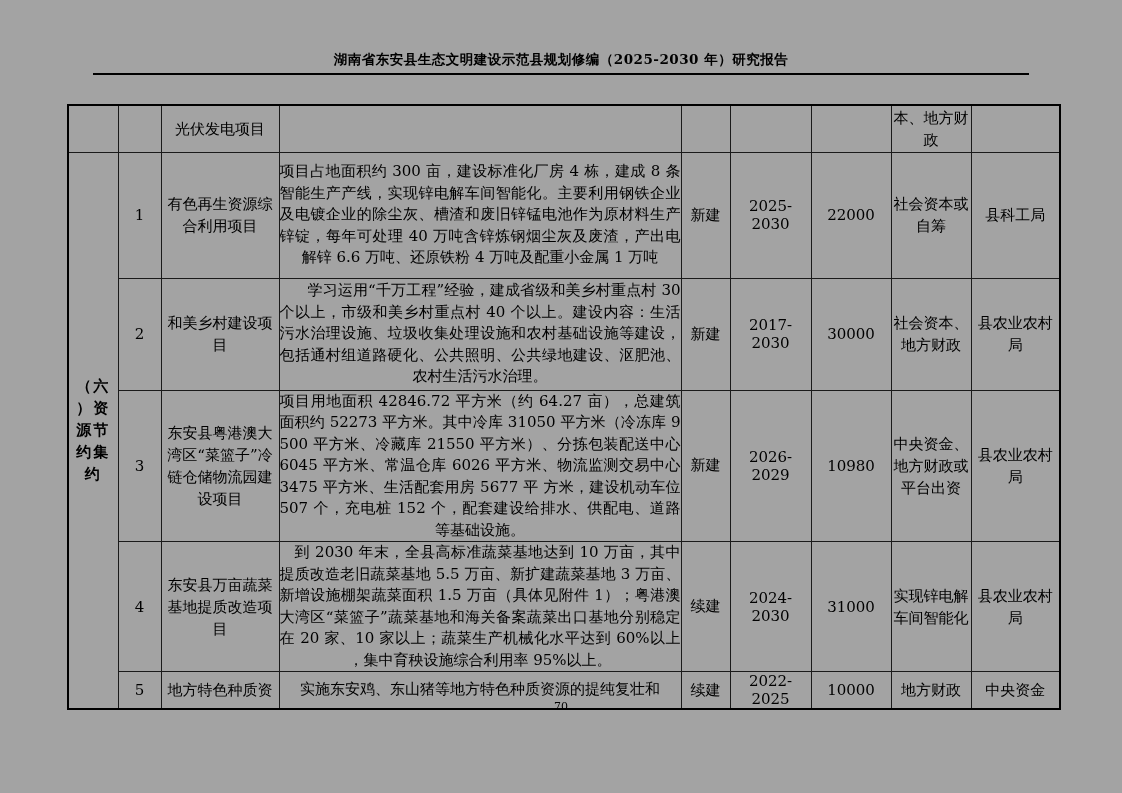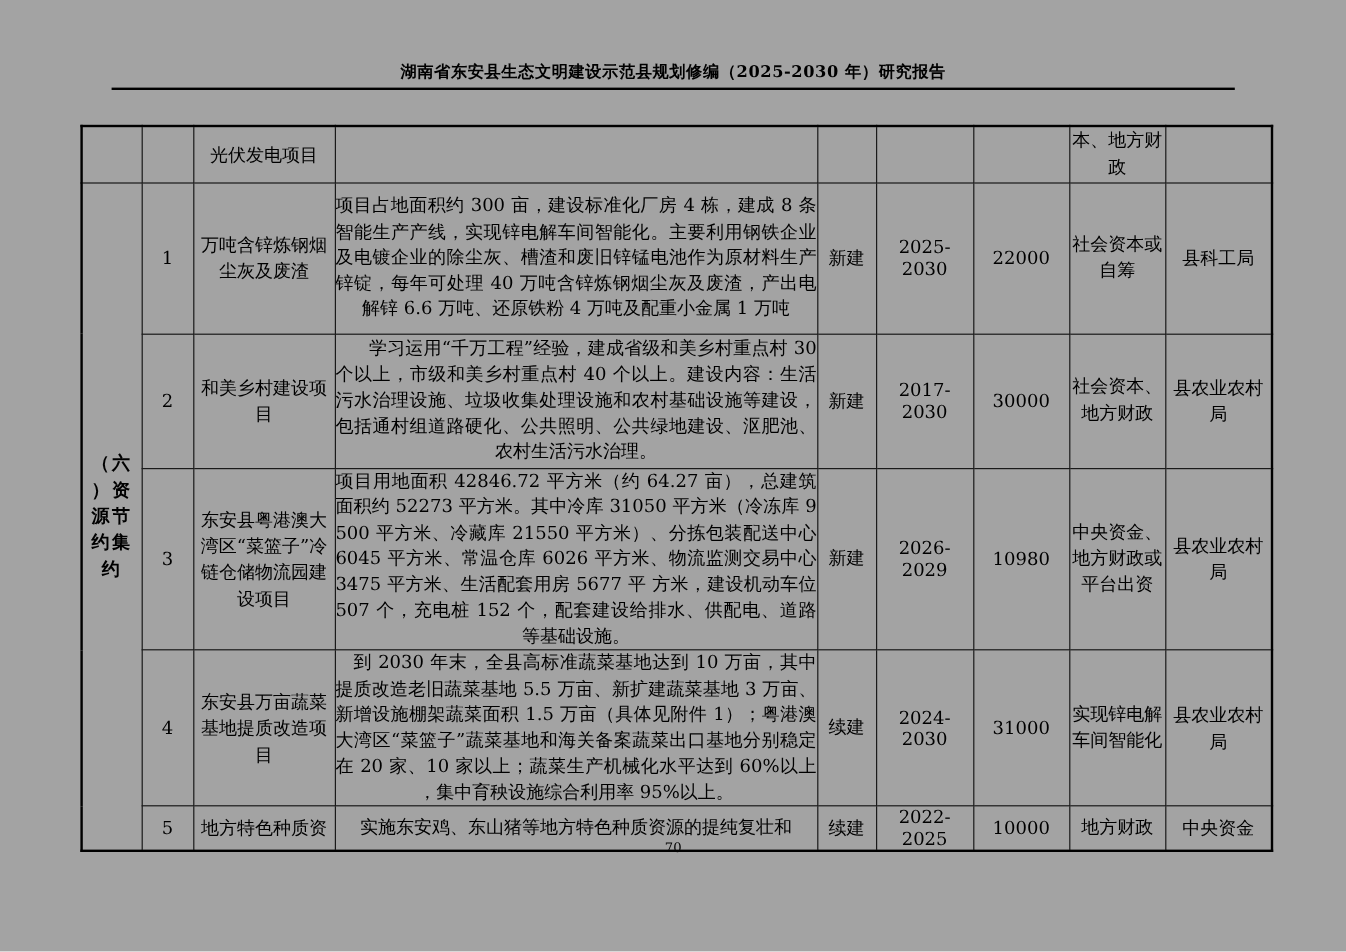--- a/index.html
+++ b/index.html
@@ -85,21 +85,21 @@
         <td class="desc-cell"></td>
         <td class="plain-cell"></td>
         <td class="plain-cell"></td>
         <td class="plain-cell"></td>
         <td class="fund-cell">本、地方财政</td>
         <td class="dept-cell"></td>
       </tr>
       <tr class="r1">
         <td class="cat-cell" rowspan="5">（六）资源节约集约</td>
         <td class="num-cell">1</td>
-        <td class="name-cell">万吨含锌炼钢烟尘灰及废渣</td>
+        <td class="name-cell">有色再生资源综合利用项目</td>
         <td class="desc-cell"><span class="desc-text">项目占地面积约 300 亩，建设标准化厂房 4 栋，建成 8 条智能生产产线，实现锌电解车间智能化。主要利用钢铁企业及电镀企业的除尘灰、槽渣和废旧锌锰电池作为原材料生产锌锭，每年可处理 40 万吨含锌炼钢烟尘灰及废渣，产出电解锌 6.6 万吨、还原铁粉 4 万吨及配重小金属 1 万吨</span></td>
         <td class="plain-cell">新建</td>
         <td class="plain-cell">2025-2030</td>
         <td class="plain-cell">22000</td>
         <td class="fund-cell">社会资本或自筹</td>
         <td class="dept-cell">县科工局</td>
       </tr>
       <tr class="r2">
         <td class="num-cell">2</td>
         <td class="name-cell">和美乡村建设项目</td>

